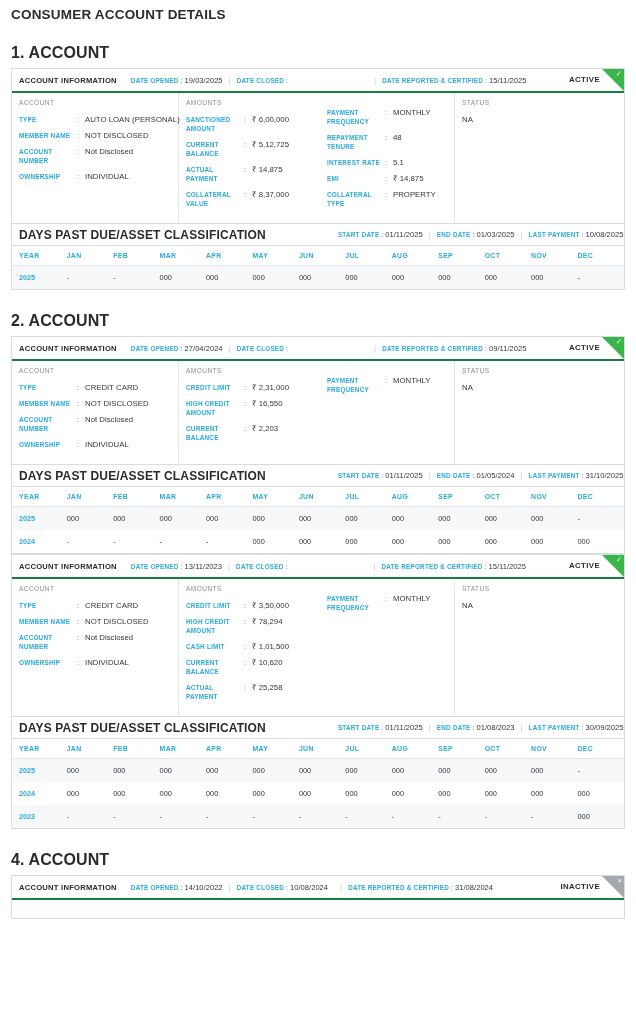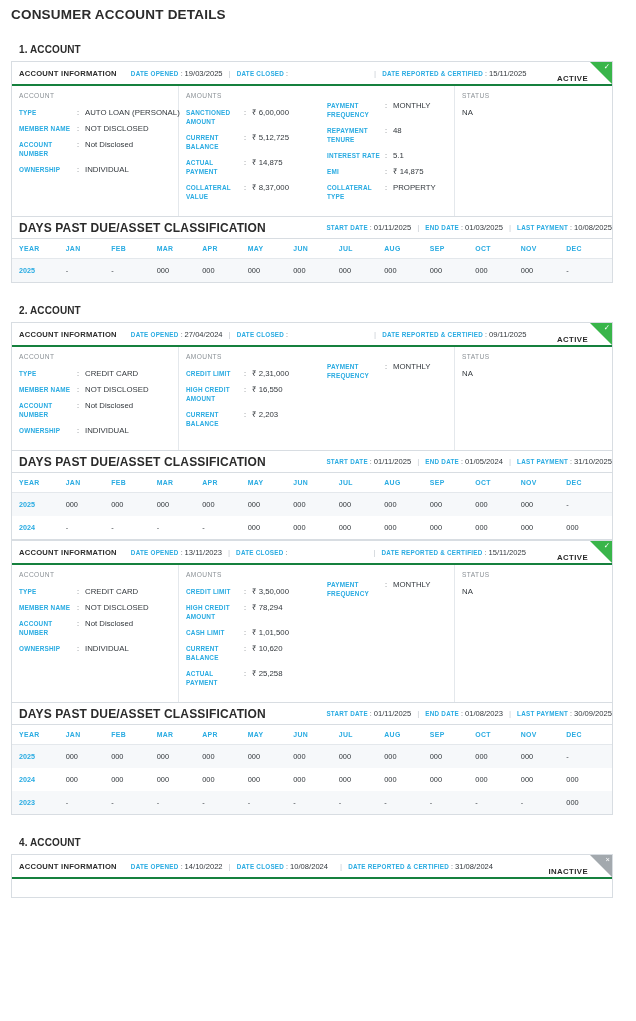--- a/index.html
+++ b/index.html
@@ -10,38 +10,38 @@
   body {
     width: 636px;
     min-height: 1021px;
     font-family: "Liberation Sans", sans-serif;
     color: #222222;
     overflow: hidden;
     position: relative;
   }
   .page {
     width: 636px;
-    padding: 0 12px 0 0;
+    padding: 0 0 0 0;
     box-sizing: border-box;
     position: relative;
   }
   .page-title {
     font-size: 13.5px;
     font-weight: bold;
     letter-spacing: 0.2px;
     color: #2b2b2b;
     padding: 7px 0 0 11px;
     margin: 0;
   }
   .section-title {
-    font-size: 10px;
+    font-size: 16px;
     font-weight: bold;
     color: #2b2b2b;
     padding: 0 0 0 11px;
-    margin: 22px 0 6px 8px;
+    margin: 22px 0 6px 0;
     letter-spacing: 0.1px;
   }
   .card {
     margin: 0 11px 0 11px;
     border: 1px solid #d8dde2;
     background: #ffffff;
     position: relative;
     box-sizing: border-box;
   }
   
@@ -82,21 +82,21 @@
     font-size: 7.6px;
   }
   .head-pipe {
     color: #c6ccd2;
     font-size: 8px;
     margin: 0 6px;
   }
   .status-word {
     position: absolute;
     right: 24px;
-    top: 12px;
+    top: 6px;
     font-size: 7.8px;
     font-weight: bold;
     letter-spacing: 0.4px;
     color: #2b2b2b;
     text-align: right;
   }
   .ribbon {
     position: absolute;
     right: 0;
     top: 0;

